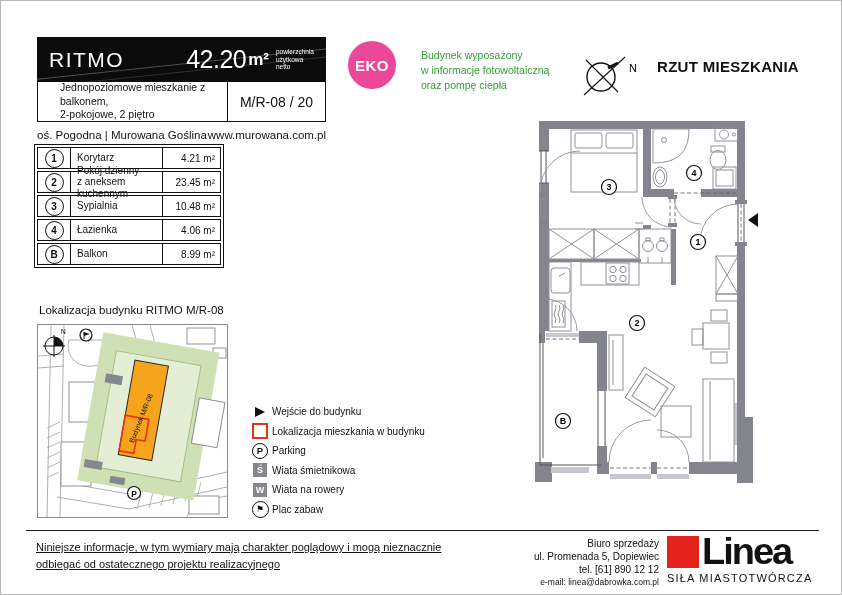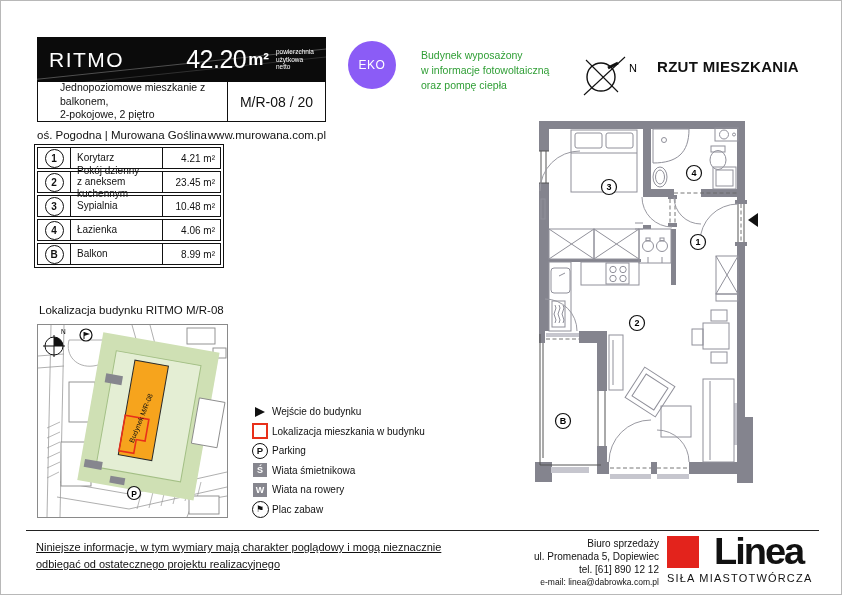--- a/index.html
+++ b/index.html
@@ -15,22 +15,22 @@
   .hc-brand{font-size:21px;letter-spacing:1.5px;padding-left:12px;flex:1;}
   .hc-area{font-size:25px;letter-spacing:-.5px;}
   .hc-area-unit{font-size:17px;font-weight:bold;margin-left:2px;}
   .hc-note{width:44px;font-size:6.5px;line-height:7.5px;margin:0 6px 0 7px;}
   .hc-row{display:flex;border:1.6px solid #111;border-top:none;height:40px;box-sizing:border-box;background:#fff;}
   .hc-desc{flex:1;padding:4px 6px;font-size:10.5px;line-height:1.3;display:flex;flex-direction:column;justify-content:center;margin-left:16px;}
   .hc-code{width:97px;border-left:1.6px solid #111;display:flex;align-items:center;justify-content:center;font-size:14px;}
   .hc-sub{display:flex;justify-content:space-between;margin-top:7px;font-size:11.5px;}
 
   
-  .eko{left:347px;top:40px;width:48px;height:48px;border-radius:50%;background:#8b5cf6;color:#fff;
-       display:flex;align-items:center;justify-content:center;font-weight:normal;font-size:12px;letter-spacing:.5px;}
+  .eko{left:347px;top:40px;width:48px;height:48px;border-radius:50%;background:#ec4899;color:#fff;
+       display:flex;align-items:center;justify-content:center;font-weight:bold;font-size:15px;letter-spacing:.5px;}
   .eko-text{left:420px;top:47px;font-size:10.5px;line-height:15px;color:#2f9e35;}
 
   
   .plan-title{left:656px;top:57px;font-size:15px;font-weight:bold;letter-spacing:.3px;}
 
   
   .rtable{left:33px;top:143px;width:190px;height:124px;border:1.6px solid #111;box-sizing:border-box;
           padding:2px;display:flex;flex-direction:column;gap:2px;background:#fff;}
   .rrow{flex:1;border:1.3px solid #111;display:flex;align-items:stretch;min-height:0;}
   .rbadge{width:32px;border-right:1.3px solid #111;display:flex;align-items:center;justify-content:center;}
@@ -57,21 +57,21 @@
         font-size:9px;font-weight:bold;}
   .lg-play{width:15px;height:15px;border:1.6px solid #111;border-radius:50%;display:flex;align-items:center;justify-content:center;
         font-size:9px;line-height:1;}
 
   
   .f-rule{left:25px;top:529px;width:793px;height:1px;background:#222;}
   .f-disc{left:35px;top:538px;font-size:11px;line-height:16.5px;text-decoration:underline;}
   .f-office{left:470px;top:536px;width:188px;text-align:right;font-size:10px;line-height:13px;}
   .f-office .sm{font-size:8.5px;}
   .f-logo{left:666px;top:533px;width:152px;display:flex;flex-direction:column;align-items:flex-start;}
-  .f-logo-top{display:flex;align-items:center;height:36px;gap:12px;}
+  .f-logo-top{display:flex;align-items:center;height:36px;}
   .f-logo-sq{width:32px;height:32px;background:#e3231c;margin-right:3px;}
   .f-logo-name{font-size:38px;font-weight:bold;letter-spacing:-2px;line-height:32px;transform:scaleY(.96);}
   .f-logo-tag{font-size:11px;font-weight:normal;letter-spacing:1.2px;white-space:nowrap;margin-top:2px;}
 </style>
 </head>
 <body>
 
 <div class="page">
 
   <div class="abs header-card">

